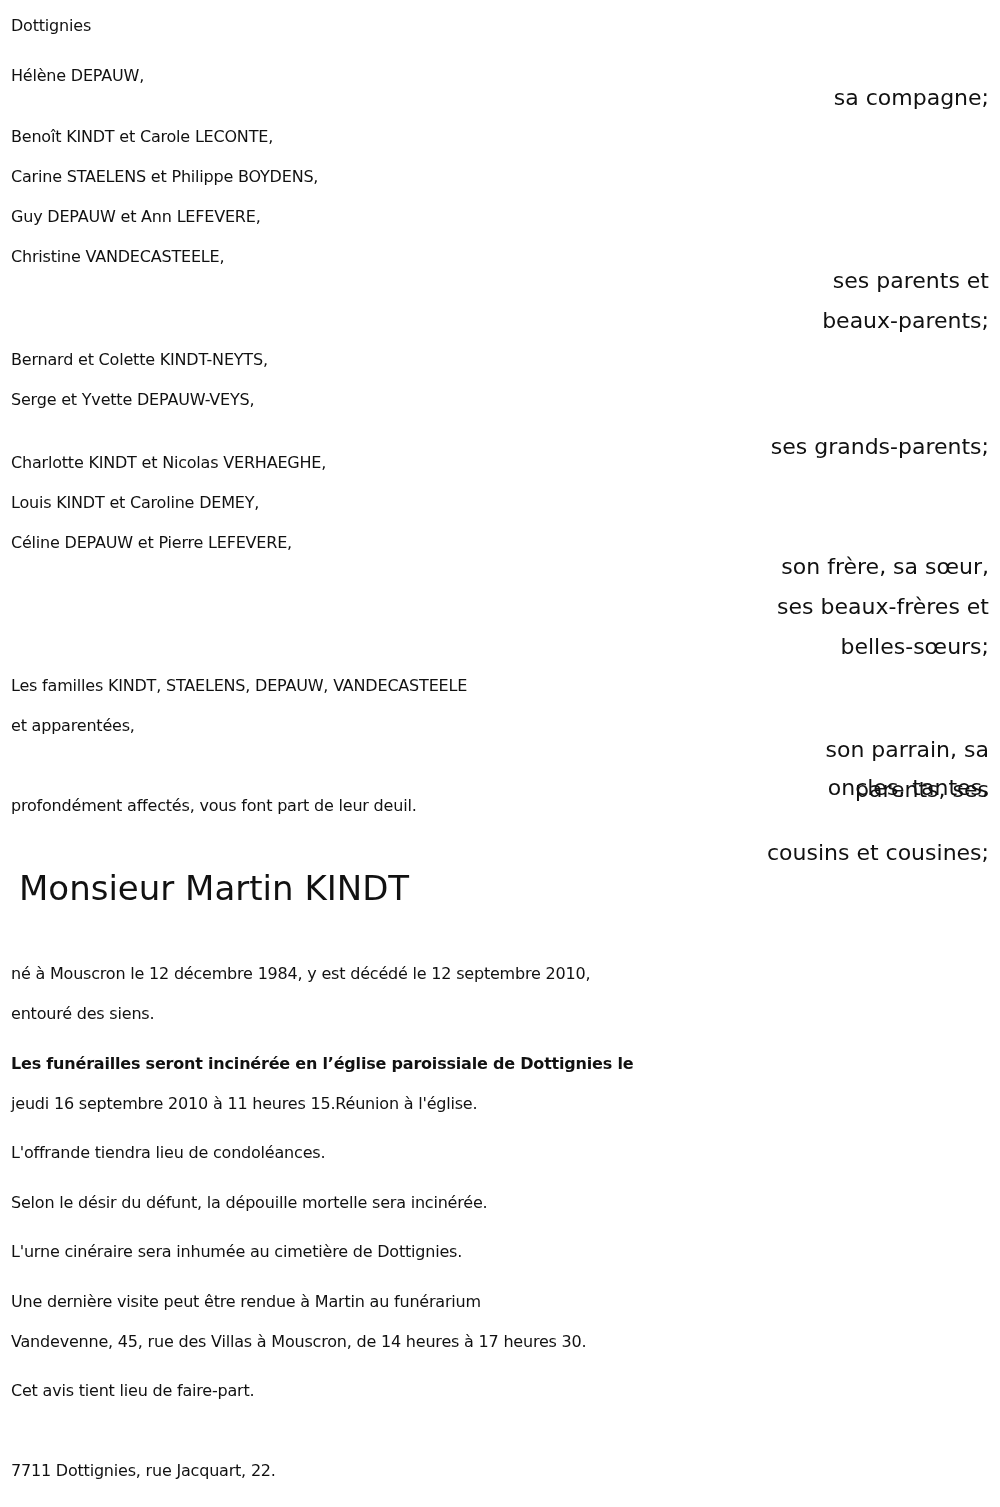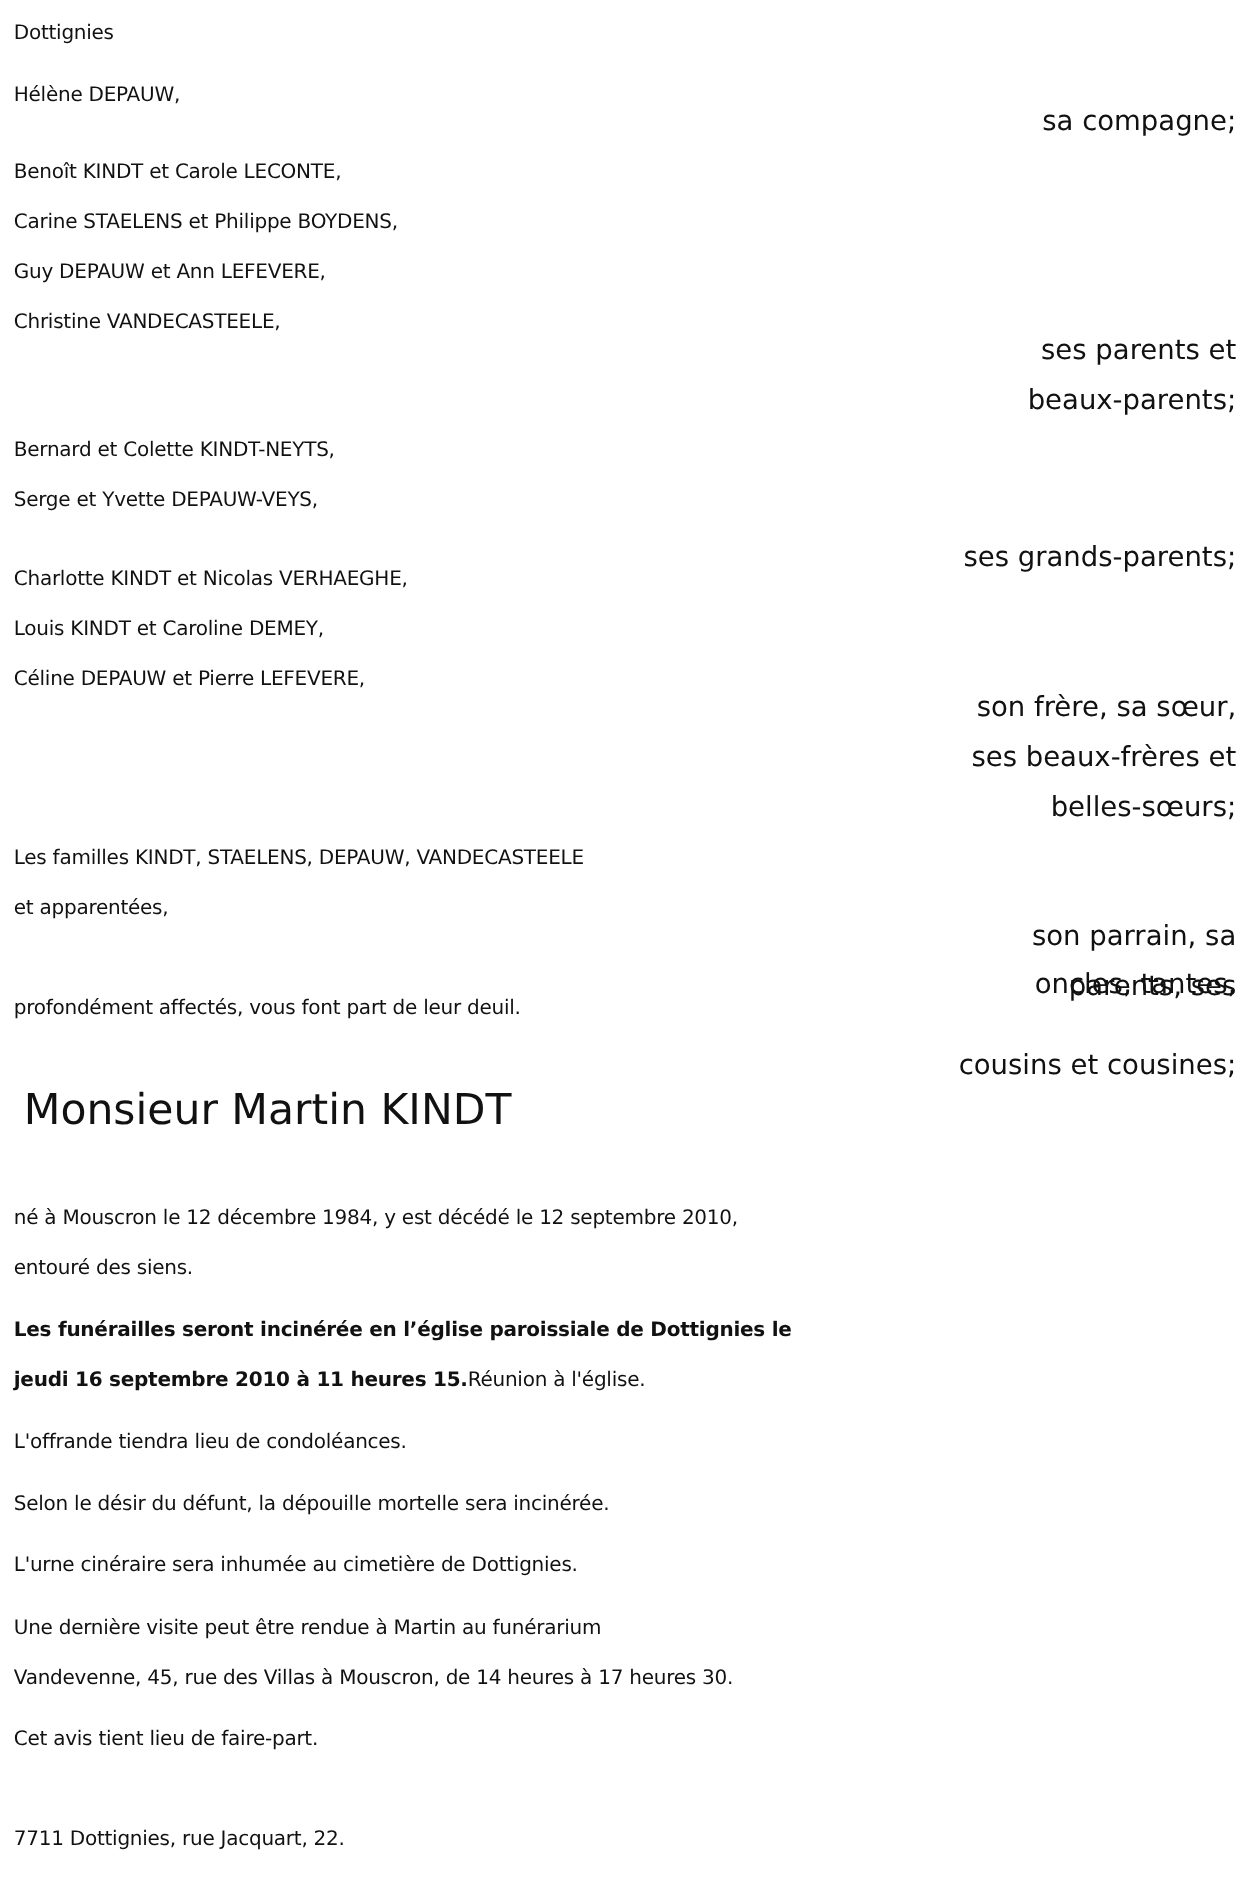--- a/index.html
+++ b/index.html
@@ -1,21 +1,21 @@
 <!DOCTYPE html>
 <html><head>
 <meta charset="utf-8">
 <style>
   html, body { margin:0; padding:0; background:#fff; }
   body { width:1000px; height:1507px; position:relative; overflow:hidden;
          font-family:"DejaVu Sans", sans-serif; color:#111; }
   .t { position:absolute; left:11px; font-size:16px; line-height:40px; white-space:nowrap; letter-spacing:-0.2px; }
   .r { position:absolute; right:11px; font-size:22px; line-height:40px; text-align:center; white-space:nowrap; }
   .h1 { position:absolute; left:19px; font-size:34px; font-weight:normal; line-height:40px; }
-  b { font-weight:bold;text-align:right; }
+  b { font-weight:normal;text-align:right; }
 </style>
 </head>
 <body>
 
 <div class="t" style="top:6px">Dottignies</div>
 
 <div class="t" style="top:56px">Hélène DEPAUW,</div>
 <div class="r" style="top:78px">sa compagne;</div>
 
 <div class="t" style="top:117px">Benoît KINDT et Carole LECONTE,</div>

